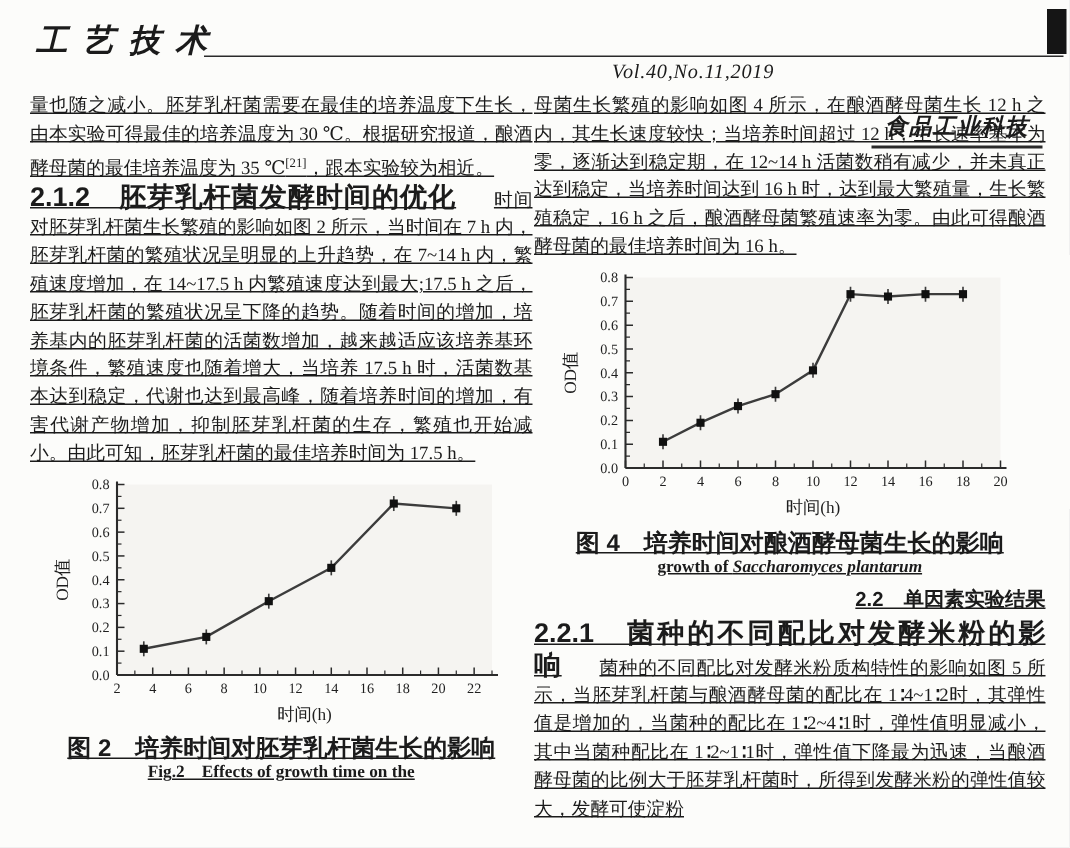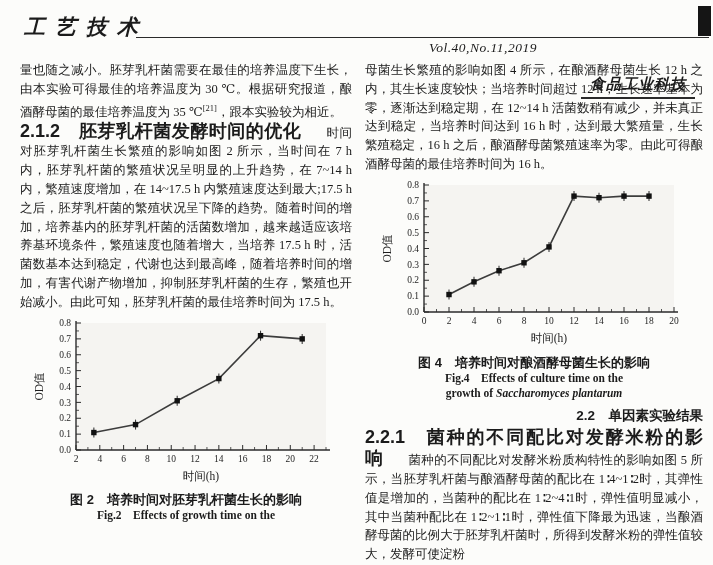--- a/index.html
+++ b/index.html
@@ -25,41 +25,41 @@
     font-size:15px; font-weight:bold; font-style:italic;
     text-align:center; padding-bottom:3px;
     border-bottom:2px solid #2a2a2a; letter-spacing:1px;margin-top:48px;
   }
   .logo-bar {
     position:absolute; left:698px; top:6px; width:13px; height:30px;
     background:#151515;
   }
   .volume-info {
     position:absolute; left:408px; top:40px; width:150px;
-    font-style:italic; font-size:13.5px; text-align:center;
+    font-style:italic; font-size:13.5px; 
     letter-spacing:0.5px;
   }
   
-  .columns { display:flex; gap:13px; padding:1px 10px 0 20px; }
+  .columns { display:flex; gap:1px; padding:1px 10px 0 20px;text-decoration:underline; }
   .col { width:335px; font-size:12.5px; line-height:18.8px; text-align:justify; }
   .col p { text-align:justify; }
   sup { font-size:8.5px; }
   .h-inline {
     font-family:"Liberation Sans","DejaVu Sans",sans-serif;
     font-weight:bold; font-size:18px; margin-right:1.4em;
   }
   .sec-heading {
     font-family:"Liberation Sans","DejaVu Sans",sans-serif;
     font-weight:bold; font-size:13.5px; margin:5px 0 3px 0; text-align:right;
   }
   
   .fig-block { margin-top:4px; }
   .chart-wrap { width:308px; margin:0 auto; }
   .fig-caption { text-align:center; margin-top:2px; }
-  .fig-caption .zh { font-weight:bold; font-size:13px; line-height:17px;
+  .fig-caption .zh { font-weight:bold; font-size:16px; line-height:17px;
     font-family:"Liberation Sans","DejaVu Sans",sans-serif; }
   .fig-caption .en { font-size:11.5px; line-height:15.5px; font-weight:bold;
     font-family:"Liberation Serif","DejaVu Serif",serif; }
   .fig-caption .species { font-style:italic; }
   svg text { font-family:"Liberation Serif","DejaVu Serif",serif; fill:#1e1e1e; }
   svg .tick { font-size:9.5px; }
   svg .axlabel { font-size:11.5px; }
 </style>
 </head>
 <body>
@@ -250,21 +250,20 @@
               <rect x="216.3" y="17.000000000000018" width="5.4" height="5.4" fill="#111111"></rect>
               <line x1="244" y1="13.112499999999997" x2="244" y2="23.112499999999997" stroke="#3c3c3c" stroke-width="1.1"></line>
               <rect x="241.3" y="15.412499999999998" width="5.4" height="5.4" fill="#111111"></rect>
               <line x1="269" y1="13.112499999999997" x2="269" y2="23.112499999999997" stroke="#3c3c3c" stroke-width="1.1"></line>
               <rect x="266.3" y="15.412499999999998" width="5.4" height="5.4" fill="#111111"></rect>
               <text class="axlabel" x="169" y="164" text-anchor="middle">时间(h)</text>
               <text class="axlabel" transform="translate(11 70.5) rotate(-90)" text-anchor="middle">OD值</text>
             </svg></div>
         <div class="fig-caption">
           <div class="zh">图 4　培养时间对酿酒酵母菌生长的影响</div>
-          <div class="en">Fig.4　Effects of culture time on the</div>
           <div class="en"><span>growth of </span><span class="species">Saccharomyces plantarum</span></div>
         </div>
       </div>
 
       <div class="sec-heading">2.2　单因素实验结果</div>
       <p><span class="h-inline">2.2.1　菌种的不同配比对发酵米粉的影响</span><span>菌种的不同配比对发酵米粉质构特性的影响如图 5 所示，当胚芽乳杆菌与酿酒酵母菌的配比在 1∶4~1∶2时，其弹性值是增加的，当菌种的配比在 1∶2~4∶1时，弹性值明显减小，其中当菌种配比在 1∶2~1∶1时，弹性值下降最为迅速，当酿酒酵母菌的比例大于胚芽乳杆菌时，所得到发酵米粉的弹性值较大，发酵可使淀粉</span></p>
     </div>
 
   </div>
 </div>

